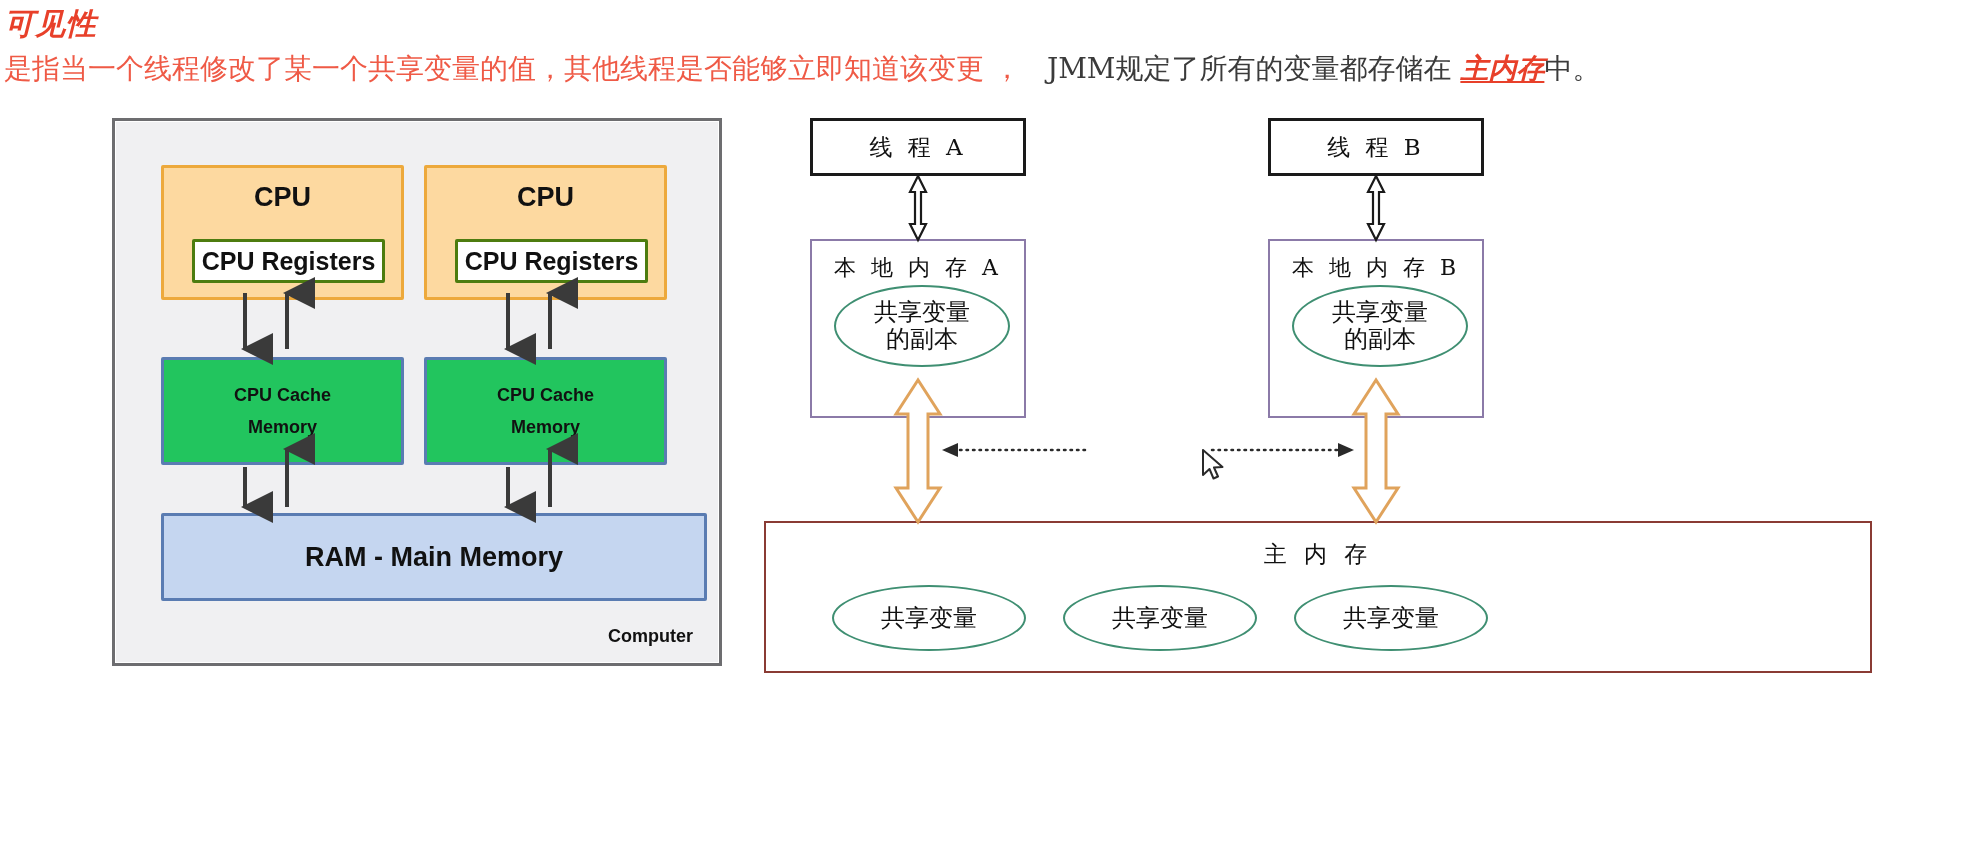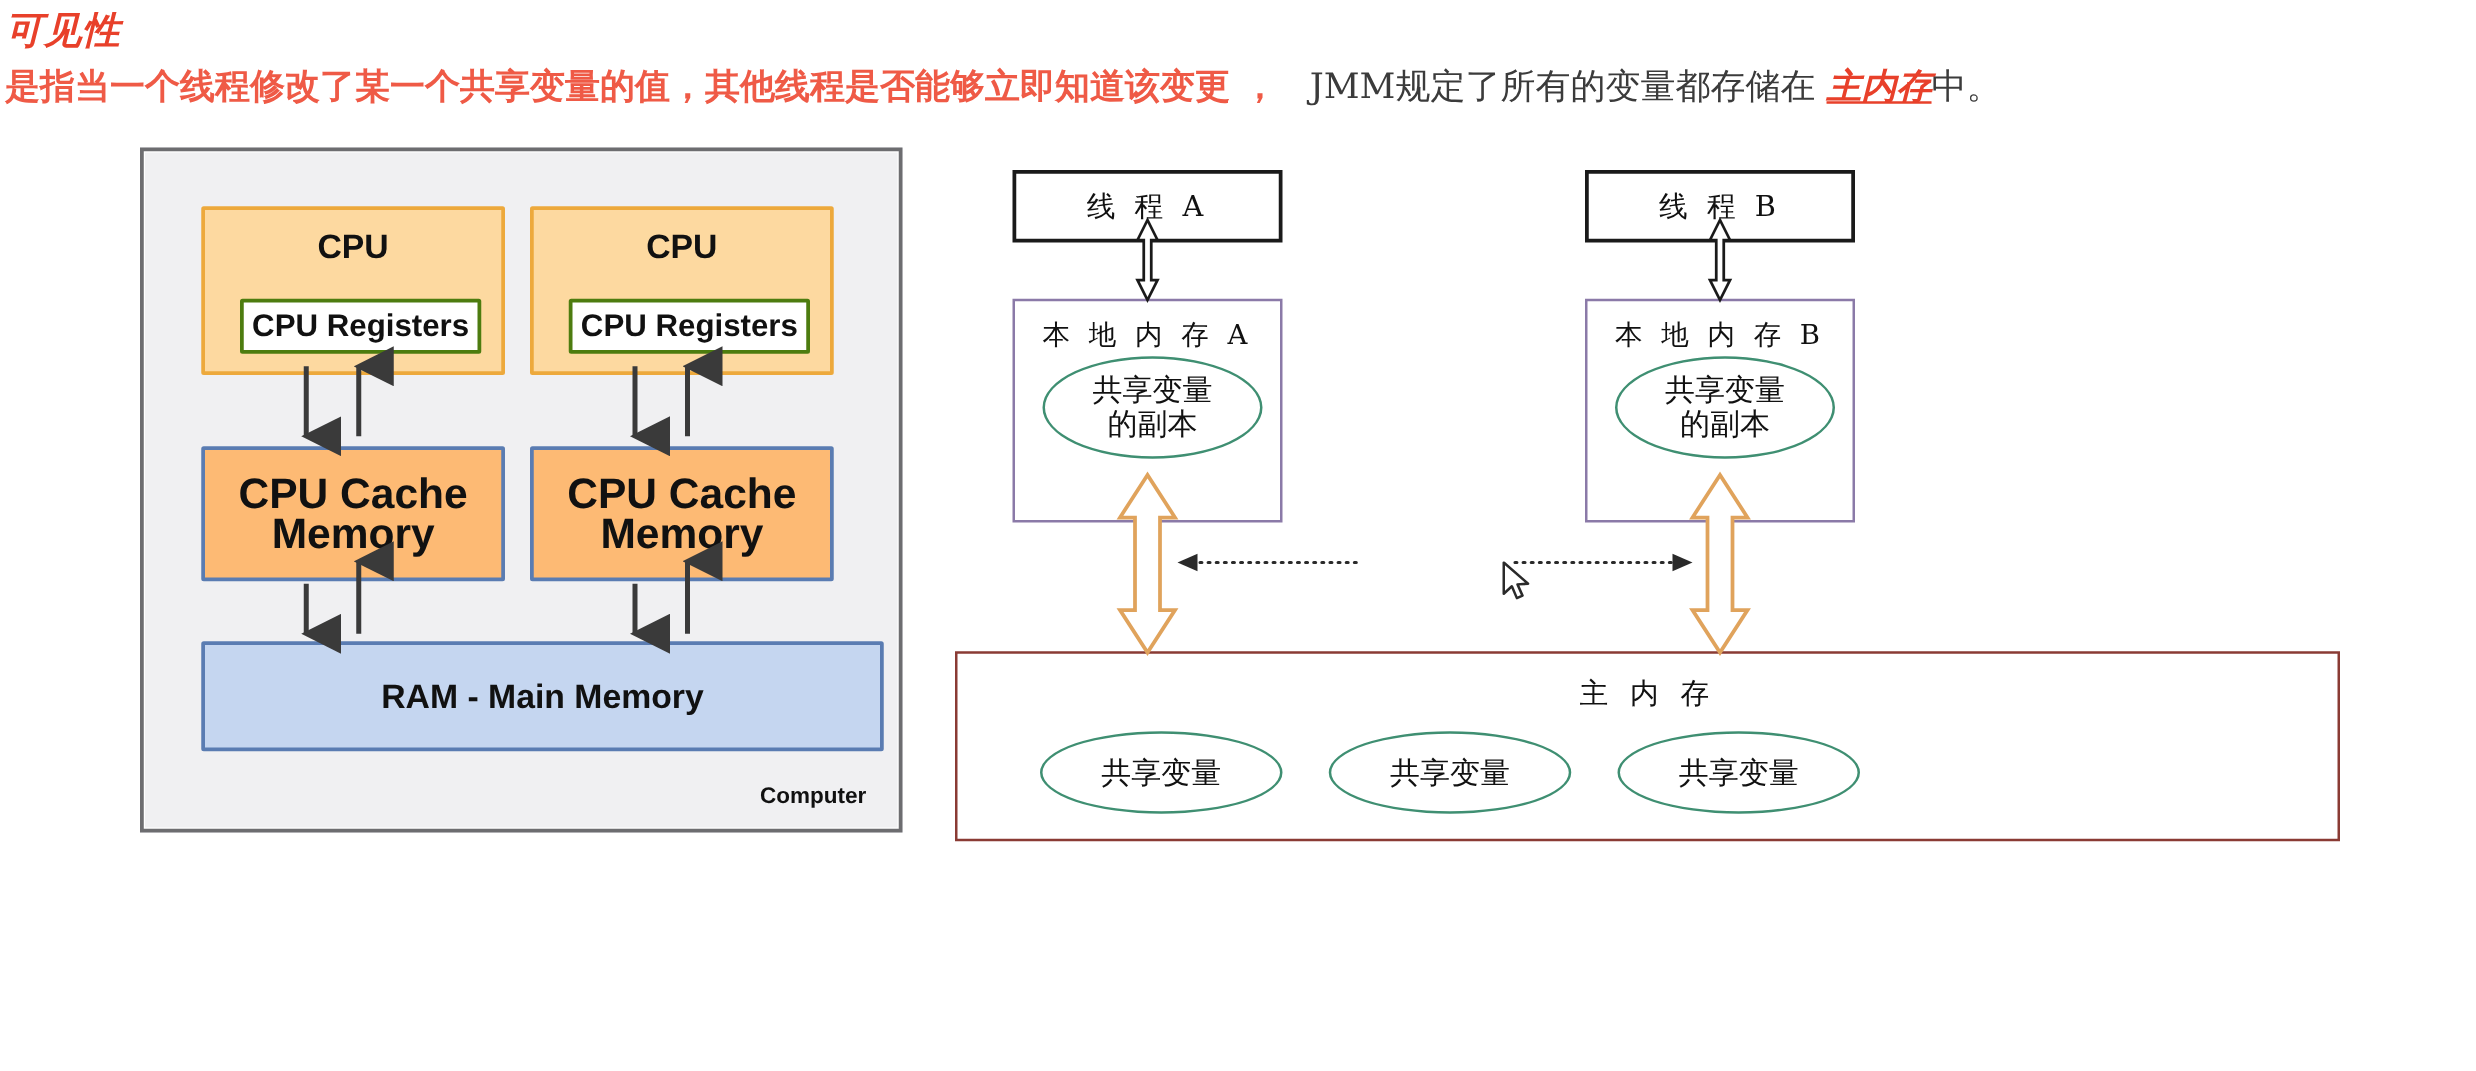--- a/index.html
+++ b/index.html
@@ -14,21 +14,21 @@
     font-size:30px;font-weight:bold;font-style:italic;
     color:#e8402a;letter-spacing:1px;
     font-family:"DejaVu Serif","Liberation Serif",serif;
   }
   #para{
     position:absolute;left:4px;top:52px;width:1960px;
     font-size:28px;line-height:34px;white-space:nowrap;
     font-family:"DejaVu Serif","Liberation Serif",serif;
     color:#ef5a46;
   }
-  #para .red{color:#ef5a46;font-weight:bold;}
+  #para .red{color:#ef5a46;}
   #para .dark{color:#3b3b3b;}
   #para .redbi{color:#e8402a;font-weight:bold;font-style:italic;
                 text-decoration:underline;text-underline-offset:3px;margin-top:40px;}
   #para .gap{display:inline-block;width:26px;}
 
   
   #leftFig{position:absolute;left:96px;top:110px;width:642px;height:560px;}
   #leftOuter{
     position:absolute;left:16px;top:8px;width:610px;height:548px;
     background:#f0f0f2;border:3px solid #6d6d70;box-sizing:border-box;
@@ -44,23 +44,23 @@
     font-size:27px;font-weight:bold;color:#111;
   }
   .regBox{
     position:absolute;left:28px;right:16px;bottom:14px;height:44px;
     background:#ffffff;border:3px solid #4d7c0f;box-sizing:border-box;
     display:flex;align-items:center;justify-content:center;
     font-size:25px;font-weight:bold;color:#111;border-radius:2px;
   }
   .cacheBox{
     position:absolute;width:243px;height:108px;
-    background:#fdba74;border:3px solid #5a7cb2;box-sizing:border-box;
+    background:#22c55e;border:3px solid #5a7cb2;box-sizing:border-box;
     display:flex;flex-direction:column;align-items:center;justify-content:center;
-    font-size:34px;font-weight:bold;color:#111;line-height:32px;
+    font-size:18px;font-weight:bold;color:#111;line-height:32px;
     border-radius:2px;
   }
   #ramBox{
     position:absolute;left:46px;top:392px;width:546px;height:88px;
     background:#c5d6f0;border:3px solid #5a7cb2;box-sizing:border-box;
     display:flex;align-items:center;justify-content:center;
     font-size:27px;font-weight:bold;color:#111;border-radius:2px;
   }
   #computerLabel{
     position:absolute;right:26px;bottom:16px;
@@ -68,21 +68,20 @@
   }
 
   
   #rightFig{position:absolute;left:760px;top:100px;width:1215px;height:757px;}
   .threadBox{
     position:absolute;width:216px;height:58px;
     border:3px solid #1a1a1a;background:#fff;box-sizing:border-box;
     display:flex;align-items:center;justify-content:center;
     font-size:23px;color:#111;letter-spacing:4px;
     font-family:"DejaVu Serif","Liberation Serif",serif;
-    margin-top:18px;
   }
   .localBox{
     position:absolute;width:216px;height:179px;
     border:2px solid #8b7aa8;background:#fff;box-sizing:border-box;
   }
   .localTitle{
     position:absolute;left:0;right:0;top:12px;text-align:center;
     font-size:22px;color:#111;letter-spacing:4px;
     font-family:"DejaVu Serif","Liberation Serif",serif;
   }

